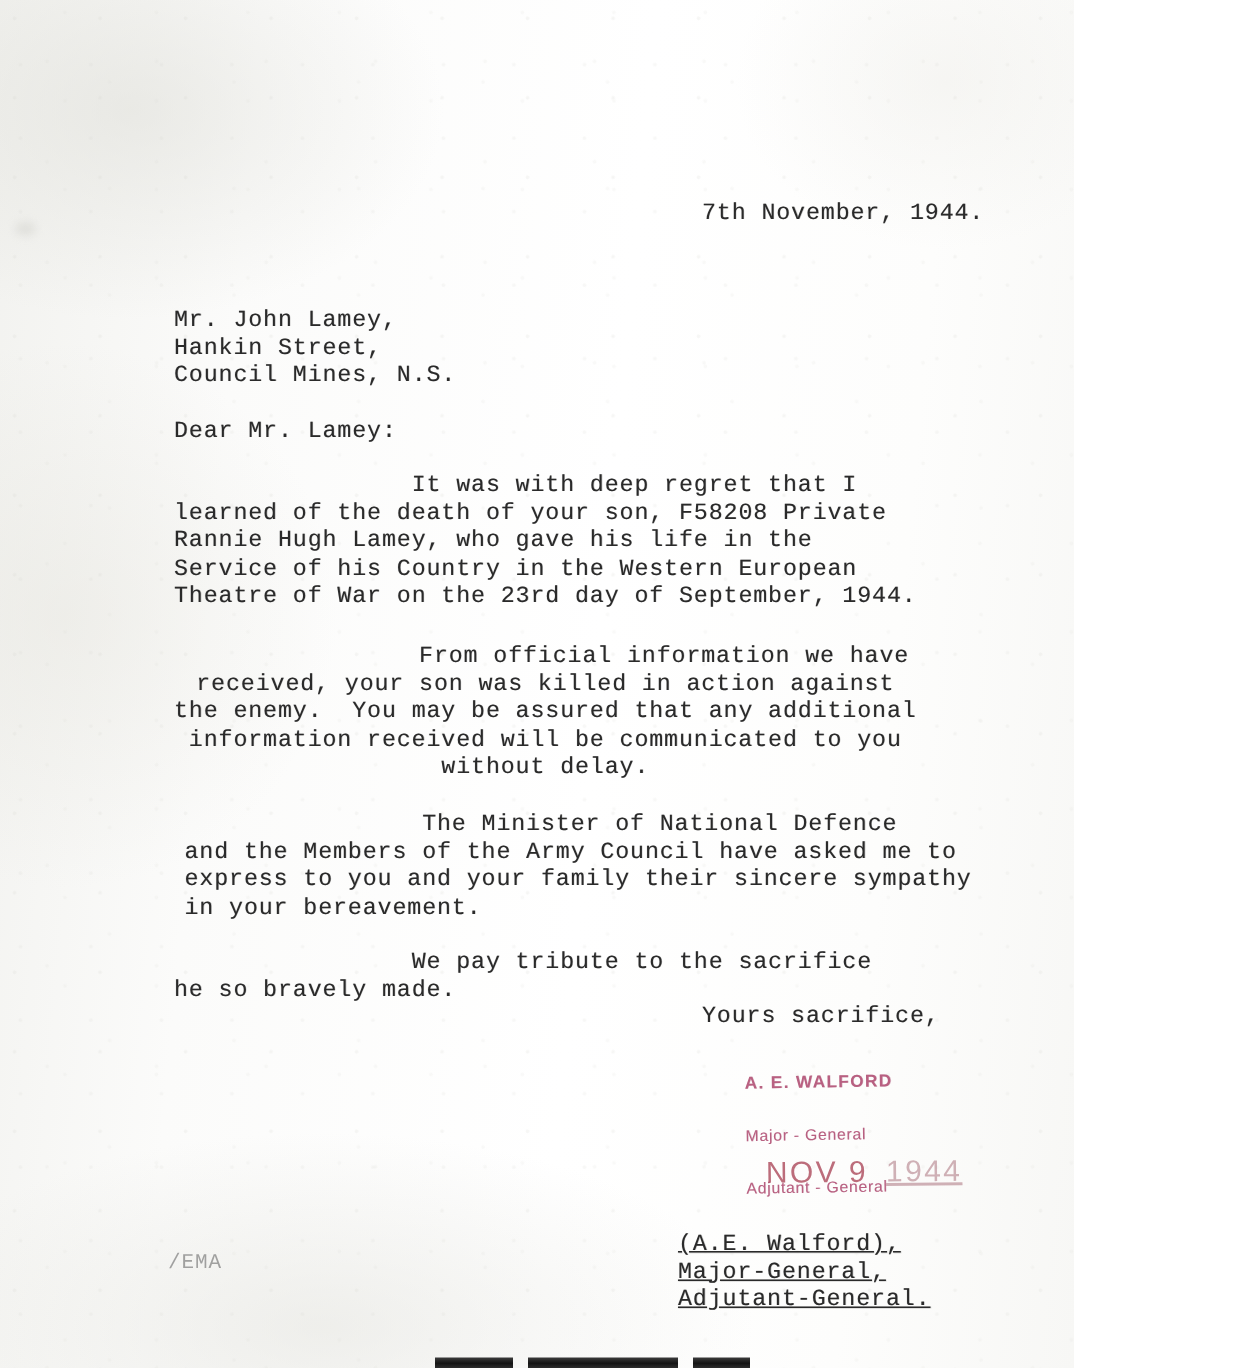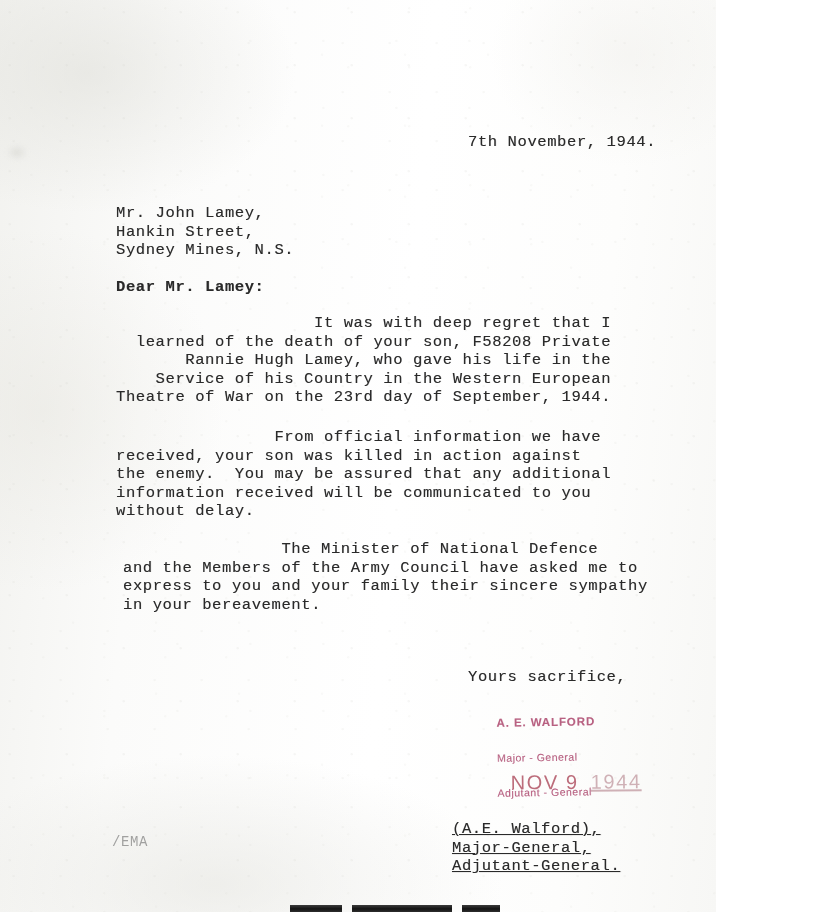--- a/index.html
+++ b/index.html
@@ -40,23 +40,23 @@
     color: #2a2a2a;
     font-size: 15.5px;
     line-height: 18.6px;
     letter-spacing: 0.6px;
     white-space: pre;
     text-shadow: 0.35px 0.25px 0 rgba(60,60,60,0.30), -0.3px 0.2px 0 rgba(95,95,95,0.16);
   }
 
   #date-line   { left: 468px; top: 133px; }
   #address     { left: 116px; top: 204px; }
-  #salutation  { left: 116px; top: 278px; font-weight: bold; }
-  #para-1      { left: 116px; top: 314px; text-align: right; }
-  #para-2      { left: 116px; top: 428px; }
+  #salutation  { left: 116px; top: 278px; }
+  #para-1      { left: 116px; top: 314px; }
+  #para-2      { left: 116px; top: 428px; text-align: center; }
   #para-3      { left: 123px; top: 540px; }
   #para-4      { left: 116px; top: 632px; }
   #closing     { left: 468px; top: 668px; }
   #signature   { left: 452px; top: 820px; text-decoration: underline; }
   #typist      { left: 112px; top: 833px; font-size: 14px; color: #6e6e6e;
                  text-shadow: none; opacity: 0.62; }
 
   
   .stamp-sig {
     position: absolute;
@@ -118,41 +118,43 @@
 
   <div class="grain"></div>
 
   <div class="smudge" style="left:10px; top:148px; width:14px; height:9px;"></div>
   <div class="smudge" style="left:806px; top:758px; width:10px; height:7px;"></div>
 
   <div class="typed" id="date-line">7th November, 1944.</div>
 
   <div class="typed" id="address">Mr. John Lamey,
 Hankin Street,
-Sydney Mines, N.S.</div>
+Council Mines, N.S.</div>
 
   <div class="typed" id="salutation">Dear Mr. Lamey:</div>
 
   <div class="typed" id="para-1">                It was with deep regret that I
 learned of the death of your son, F58208 Private
 Rannie Hugh Lamey, who gave his life in the
 Service of his Country in the Western European
 Theatre of War on the 23rd day of September, 1944.</div>
 
   <div class="typed" id="para-2">                From official information we have
 received, your son was killed in action against
 the enemy.  You may be assured that any additional
 information received will be communicated to you
 without delay.</div>
 
   <div class="typed" id="para-3">                The Minister of National Defence
 and the Members of the Army Council have asked me to
 express to you and your family their sincere sympathy
 in your bereavement.</div>
 
+  <div class="typed" id="para-4">                We pay tribute to the sacrifice
+he so bravely made.</div>
 
   <div class="typed" id="closing">Yours sacrifice,</div>
 
   <div class="stamp-sig">
     <div class="nm">A. E. WALFORD</div>
     <div>Major - General</div>
     <div>Adjutant - General</div>
   </div>
 
   <div class="stamp-date">

